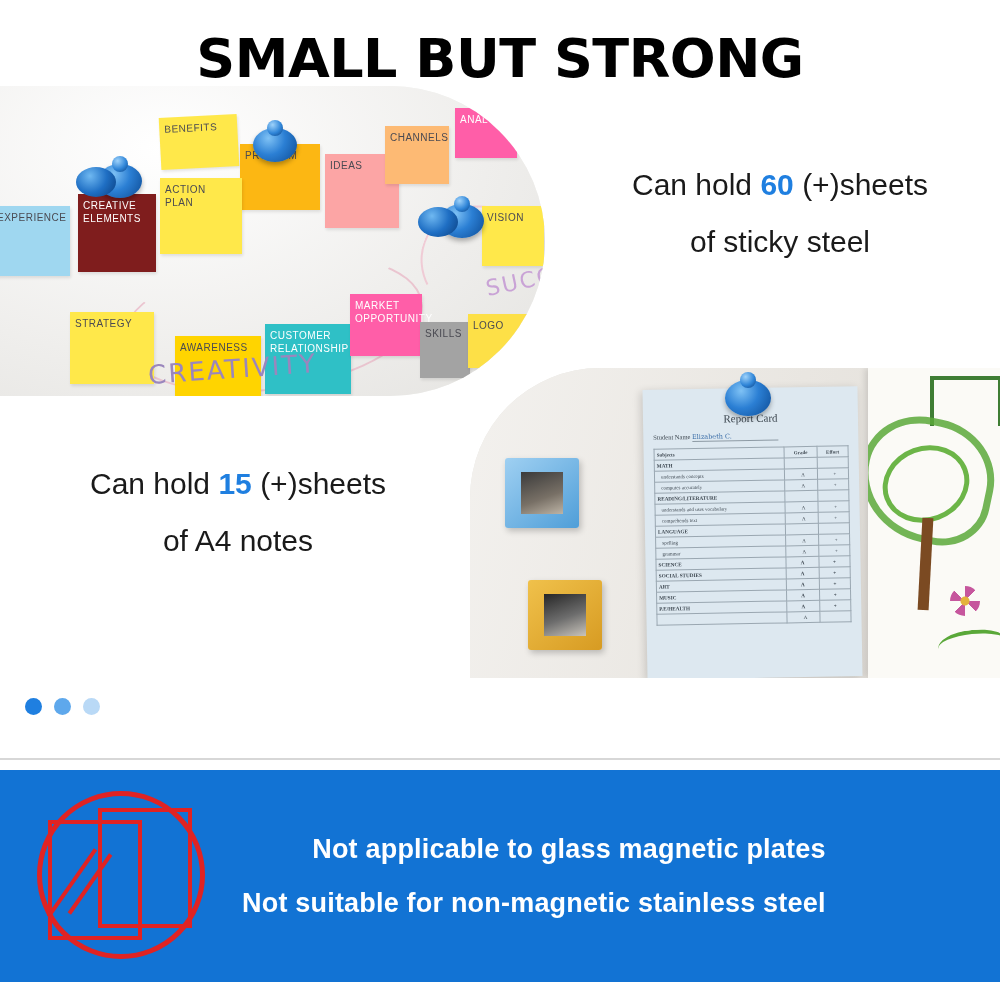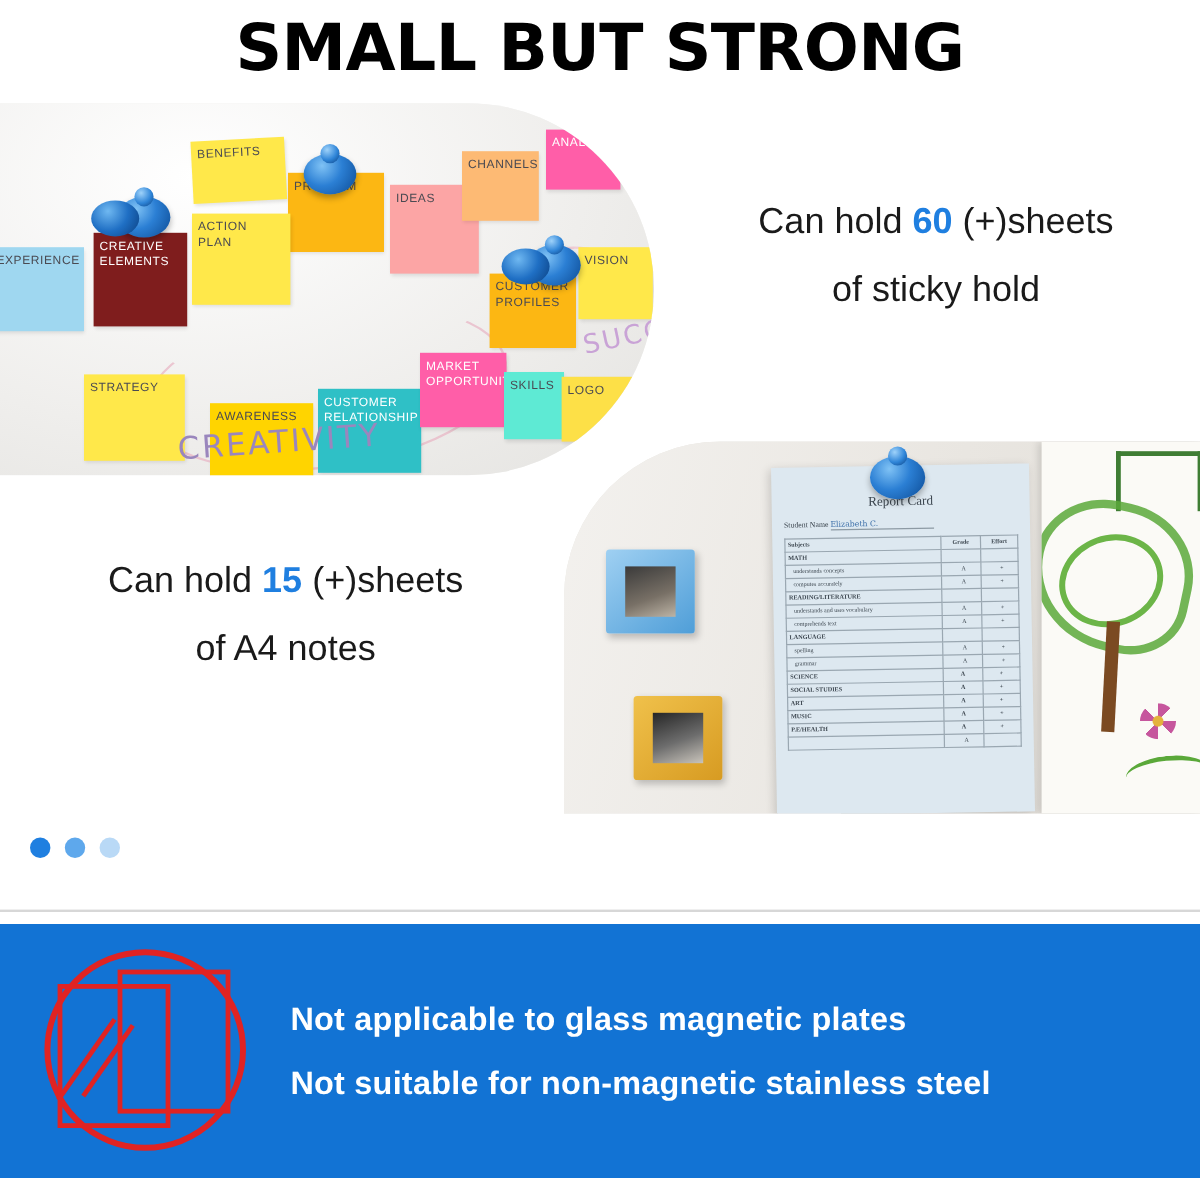--- a/index.html
+++ b/index.html
@@ -20,20 +20,21 @@
     width: 1000px;
     height: 78px;
     display: flex;
     align-items: center;
     justify-content: center;
     font-size: 54px;
     font-weight: bold;
     letter-spacing: -0.5px;
     color: #000000;
     font-family: "DejaVu Sans", sans-serif;
+    margin-top: 19px;
   }
 
   
   .panel-one {
     position: absolute;
     left: 0;
     top: 86px;
     width: 1000px;
     height: 310px;
   }
@@ -356,20 +357,21 @@
   
   .banner {
     position: absolute;
     left: 0;
     top: 770px;
     width: 1000px;
     height: 212px;
     background: #1273d4;
     display: flex;
     align-items: center;
+    text-align: right;
   }
   .no-glass-icon {
     position: relative;
     margin-left: 42px;
     width: 160px;
     height: 160px;
     flex: 0 0 auto;
   }
   .no-glass-icon .plateA,
   .no-glass-icon .plateB {
@@ -425,44 +427,43 @@
     <div class="swirl2"></div>
 
     <div class="note" style="left:160px;top:30px;width:78px;height:52px;background:#ffe84a;transform:rotate(-3deg);">BENEFITS</div>
     <div class="note" style="left:240px;top:58px;width:80px;height:66px;background:#fcb713;">PROBLEM</div>
     <div class="note" style="left:325px;top:68px;width:74px;height:74px;background:#fca5a5;">IDEAS</div>
     <div class="note" style="left:385px;top:40px;width:64px;height:58px;background:#fdba74;">CHANNELS</div>
     <div class="note" style="left:455px;top:22px;width:62px;height:50px;background:#ff5ea8;color:#fff;">ANALYSE</div>
     <div class="note" style="left:-8px;top:120px;width:78px;height:70px;background:#9fd7f0;">EXPERIENCE</div>
     <div class="note" style="left:78px;top:108px;width:78px;height:78px;background:#7f1d1d;color:#fff;">CREATIVE ELEMENTS</div>
     <div class="note" style="left:160px;top:92px;width:82px;height:76px;background:#ffe84a;">ACTION PLAN</div>
-    <div class="note" style="left:408px;top:142px;width:72px;height:62px;background:#fcb713;">CUSTOMER PROFILES</div>
     <div class="note" style="left:482px;top:120px;width:62px;height:60px;background:#ffe84a;">VISION</div>
     <div class="note" style="left:175px;top:250px;width:86px;height:62px;background:#ffd400;">AWARENESS</div>
     <div class="note" style="left:70px;top:226px;width:84px;height:72px;background:#ffe84a;">STRATEGY</div>
     <div class="note" style="left:265px;top:238px;width:86px;height:70px;background:#2fc0c6;color:#fff;">CUSTOMER RELATIONSHIP</div>
     <div class="note" style="left:350px;top:208px;width:72px;height:62px;background:#ff5ea8;color:#fff;">MARKET OPPORTUNITY</div>
-    <div class="note" style="left:420px;top:224px;width:50px;height:56px;background:#5eead4;">SKILLS</div>
+    <div class="note" style="left:420px;top:236px;width:50px;height:56px;background:#a3a3a3;">SKILLS</div>
     <div class="note" style="left:468px;top:228px;width:60px;height:54px;background:#fde047;">LOGO</div>
 
     <div class="script word-creativity">CREATIVITY</div>
     <div class="script word-success">SUCCESS</div>
 
     <div class="magnet pair" style="left:98px;top:78px;"></div>
     <div class="magnet" style="left:253px;top:42px;"></div>
     <div class="magnet pair" style="left:440px;top:118px;"></div>
   </div>
 
   <div class="caption-right">
     <div>
       <span>Can hold</span>
       <span class="num">60</span>
       <span>(+)sheets</span>
     </div>
-    <div>of sticky hold</div>
+    <div>of sticky steel</div>
   </div>
 </div>
 
 <div class="caption-left">
   <div>
     <span>Can hold</span>
     <span class="num">15</span>
     <span>(+)sheets</span>
   </div>
   <div>of A4 notes</div>

